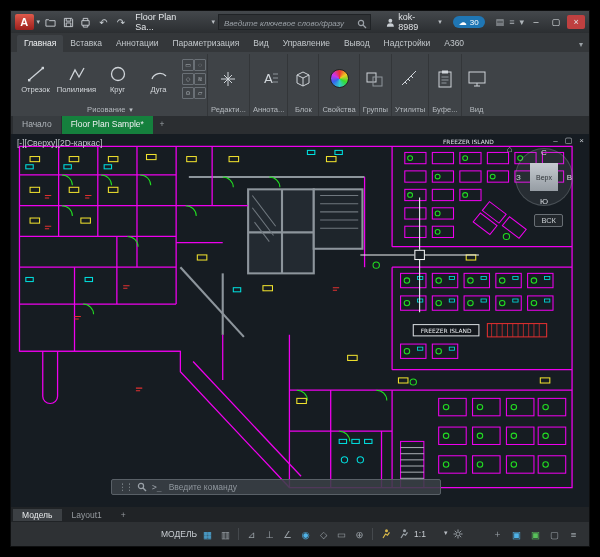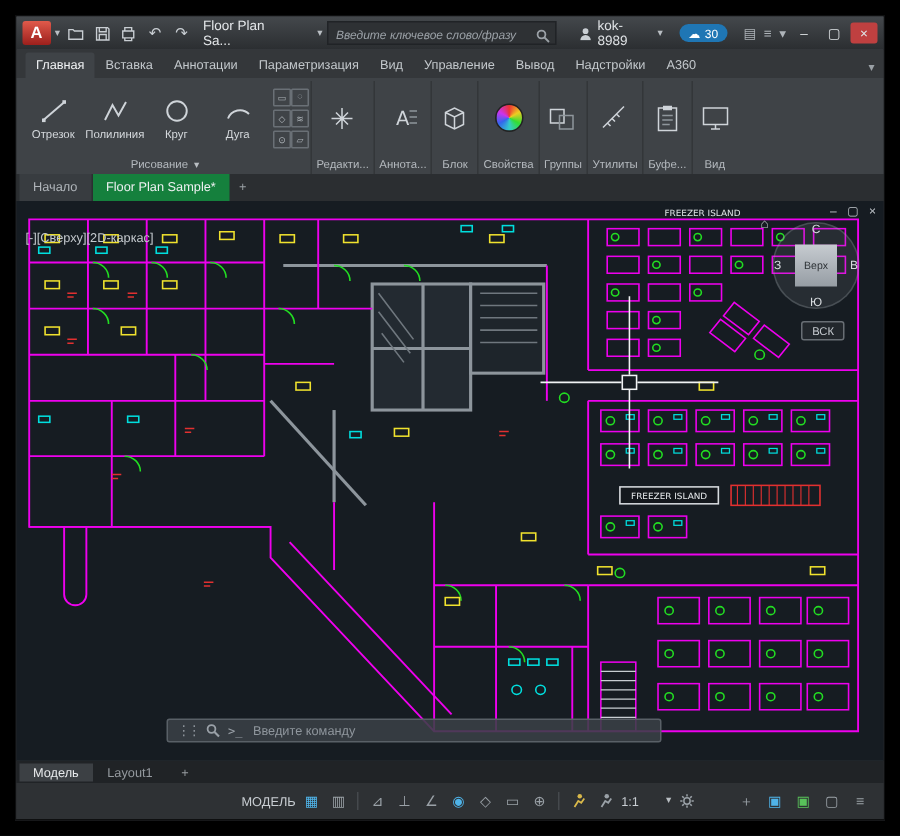--- a/index.html
+++ b/index.html
@@ -54,21 +54,21 @@
   
   .filetabs{height:18px;flex:0 0 18px;background:#2b2e31;display:flex;
     padding-left:2px;gap:1px;font-size:8.5px;}
   .ftab{padding:3px 9px;background:#383c40;color:#b0b5ba;}
   .ftab.active{background:#15803d;color:#eef0f2;}
   .addtab{width:16px;text-align:center;color:#9aa0a5;padding:3px 0;}
   
   .canvas{flex:1;position:relative;background:#171d23;overflow:hidden;}
   .canvas > svg.plan{position:absolute;inset:0;width:100%;height:100%;}
   svg text{font-family:"DejaVu Sans",sans-serif;}
-  .vplabel{position:absolute;left:6px;top:19px;font-size:8.5px;color:#c3c8cd;}
+  .vplabel{position:absolute;left:6px;top:4px;font-size:8.5px;color:#c3c8cd;}
   .docbtns{position:absolute;right:5px;top:2px;display:flex;gap:7px;font-size:8px;color:#c3c8cd;}
   .viewcube{position:absolute;top:14px;right:16px;width:58px;height:58px;}
   .vc-ring{position:absolute;inset:0;border-radius:50%;background:rgba(130,138,145,.16);
     border:1px solid rgba(170,178,185,.25);}
   .vc-face{position:absolute;left:50%;top:50%;transform:translate(-50%,-50%);width:28px;height:28px;
     background:linear-gradient(#c6cbd0,#969da4);color:#2e3337;font-size:7px;display:flex;
     align-items:center;justify-content:center;}
   .vc-dir{position:absolute;font-size:8px;color:#d7dbdf;}
   .vc-n{top:0;left:50%;transform:translateX(-50%);}
   .vc-s{bottom:0;left:50%;transform:translateX(-50%);}

